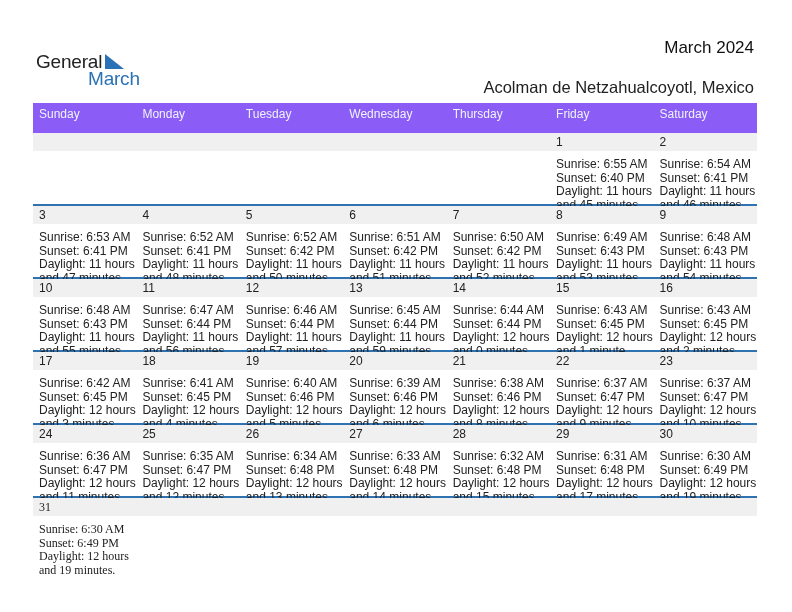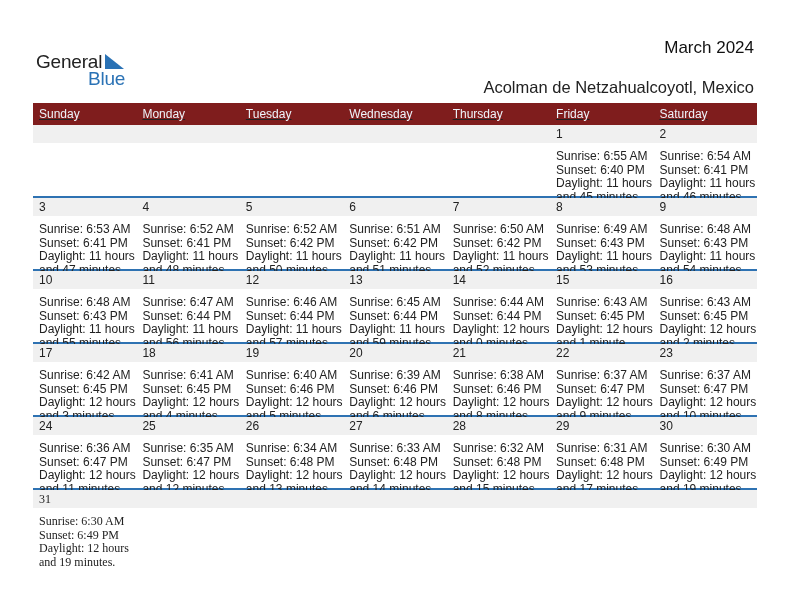--- a/index.html
+++ b/index.html
@@ -9,36 +9,36 @@
   .logo { position: absolute; left: 36px; top: 51px; width: 100px; height: 40px; }
   .logo-general { position: absolute; left: 0; top: 0; font-size: 19px; color: #222; letter-spacing: -0.2px; }
   .logo-blue { position: absolute; left: 52px; top: 17px; font-size: 19px; color: #2a72b5; letter-spacing: -0.2px; }
   .logo-tri { position: absolute; left: 69px; top: 3px; width: 0; height: 0;
     border-top: 15px solid transparent; border-left: 19px solid #2a72b5; }
 
   .title { position: absolute; right: 38px; top: 38px; font-size: 17px; color: #111; }
   .subtitle { position: absolute; right: 38px; top: 78px; font-size: 16.5px; color: #222; }
 
   .calendar { position: absolute; left: 33px; top: 103px; width: 724px; }
-  .header-row { display: flex; height: 22px; background: #7f1d1d; text-decoration: underline; }
+  .header-row { display: flex; height: 30px; background: #8b5cf6; }
   .header-cell { width: 103.43px; color: #eef4fb; font-size: 12px; line-height: 22px; padding-left: 6px; }
 
   .week { display: flex; height: 73px; border-bottom: 2px solid #2e72b2; }
   .week.last { border-bottom: none; }
   .day { width: 103.43px; position: relative; }
   .day-num { height: 18px; background: #f0f0f0; font-size: 12px; line-height: 18px; padding-left: 6px; color: #222; }
   .day-info { padding-left: 6px; padding-top: 7px; font-size: 12px; line-height: 13.5px; color: #222; white-space: nowrap; }
 </style>
 </head>
 <body>
 
 <div class="logo">
   <span class="logo-general">General</span>
   <span class="logo-tri"></span>
-  <span class="logo-blue">Blue</span>
+  <span class="logo-blue">March</span>
 </div>
 
 <div class="title">March 2024</div>
 <div class="subtitle">Acolman de Netzahualcoyotl, Mexico</div>
 
 <div class="calendar">
   <div class="header-row">
     <div class="header-cell">Sunday</div>
     <div class="header-cell">Monday</div>
     <div class="header-cell">Tuesday</div>

